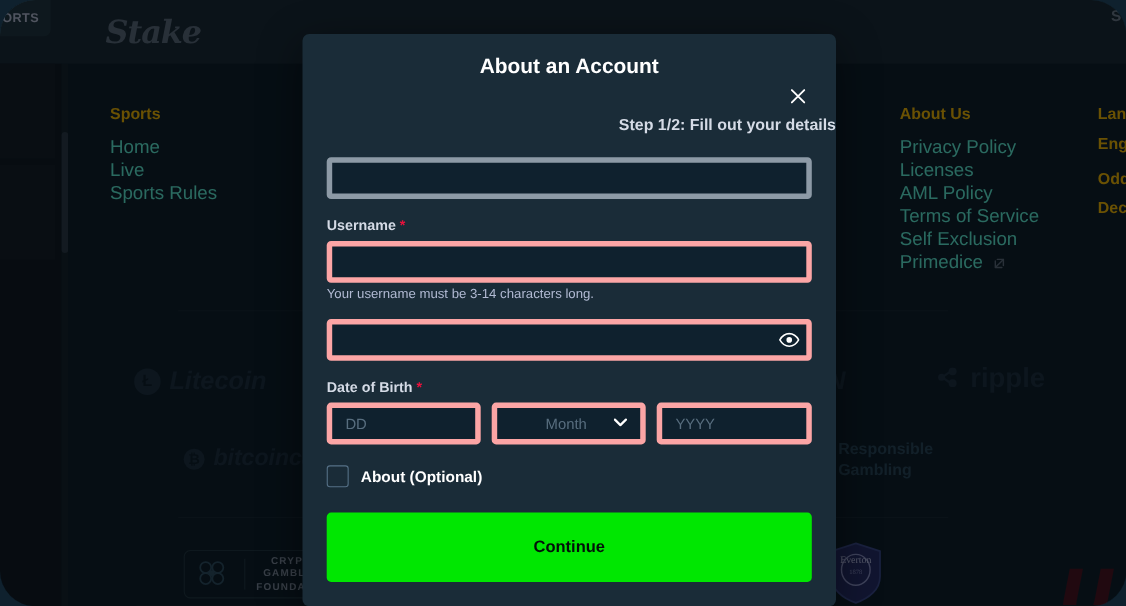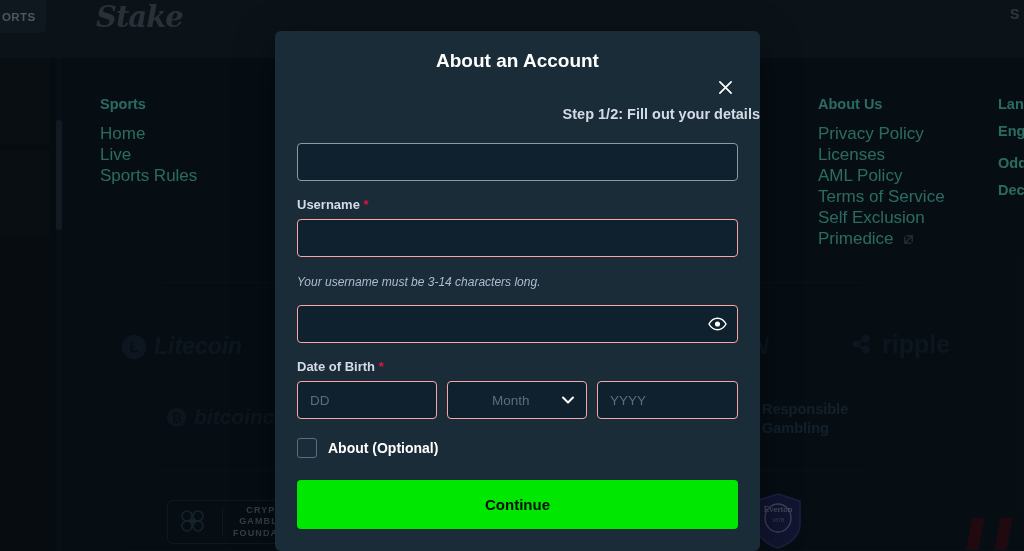--- a/index.html
+++ b/index.html
@@ -2,38 +2,38 @@
 <html><head>
 <meta charset="utf-8">
 <style>
   * { box-sizing: border-box; margin: 0; padding: 0; }
   html, body {
     width: 1024px; height: 551px;
     overflow: hidden;
     background: #0f212e;
     font-family: "Liberation Sans", sans-serif;
   }
-  #page { position: relative; width: 1024px; height: 551px; background: #0f212e; overflow: hidden; }
+  #page { position: relative; width: 1024px; height: 551px; background: #0f212e; overflow: hidden; border-radius: 32px; }
 
   
   #bg { position: absolute; inset: 0; }
 
   .bg-topbar {
     position: absolute; top: 0; left: 0; width: 1024px; height: 58px;
     background: #1a2c38;
   }
   .bg-tab {
     position: absolute; top: 0; left: 0; width: 46px; height: 33px;
     background: #213743; border-radius: 0 0 6px 0;
     display: flex; align-items: center; justify-content: flex-start;
     padding-left: 2px;
     color: #b1bad3; font-size: 11.5px; font-weight: 700; letter-spacing: .4px;
   }
   .bg-logo {
-    position: absolute; top: 0; left: 96px;
+    position: absolute; top: 12px; left: 96px;
     font-family: "DejaVu Serif", serif;
     font-style: italic; font-weight: 700; font-size: 29px;
     color: #5a6a7d; letter-spacing: -1px;
   }
   .bg-topright {
     position: absolute; top: 6px; left: 1010px;
     color: #6c7b8c; font-size: 14px; font-weight: 700;
   }
 
   .bg-sidebar {
@@ -49,21 +49,21 @@
   }
   .bg-scrollthumb {
     position: absolute; top: 120px; left: 56px; width: 6px; height: 110px;
     background: #2a3b49; border-radius: 3px;
   }
 
   .bg-content { position: absolute; top: 58px; left: 62px; right: 0; bottom: 0; background: #0f212e; }
 
   .foot-col { position: absolute; }
   .foot-title {
-    color: #5eead4; font-size: 14.5px; font-weight: 700; margin-bottom: 11px;
+    color: #eab308; font-size: 14.5px; font-weight: 700; margin-bottom: 11px;
   }
   .foot-link {
     color: #5eead4; font-size: 17px; line-height: 21px; display: block;
     white-space: nowrap;
   }
   .ext-ico { display: inline-block; margin-left: 5px; vertical-align: -1px; }
 
   .foot-divider {
     position: absolute; left: 100px; width: 700px; height: 1px;
     background: #182936;
@@ -134,28 +134,28 @@
     margin-top: 34px;
   }
   .modal-body { padding: 0 22px; margin-top: 21px; }
 
   .field-label {
     color: #d5dbe6; font-size: 13px; font-weight: 700; margin-bottom: 7px;
   }
   .req { color: #e9113c; font-size: 13px; }
   .input-box {
     width: 100%; height: 38px;
-    background: #0f212e; border: 1px solid #fca5a5; border-radius: 4px;
+    background: #0f212e; border: 5px solid #fca5a5; border-radius: 4px;
     display: flex; align-items: center; padding: 0 12px;
     color: #ffffff; font-size: 13.5px;
   }
   .input-box.focused { border-color: #8d9aa6; }
   .input-box .ph { color: #586e7f; font-size: 13.5px; }
   .helper {
-    color: #b1bad3; font-size: 12px; margin-top: 18px; font-style: italic;
+    color: #b1bad3; font-size: 12px; margin-top: 3px;
   }
   .field { margin-top: 16px; }
   .field:first-child { margin-top: 0; }
 
   .pw-wrap { position: relative; }
   .eye {
     position: absolute; right: 11px; top: 50%; transform: translateY(-50%);
     width: 20px; height: 20px; display: flex; align-items: center; justify-content: center;
     cursor: pointer;
   }
@@ -169,21 +169,21 @@
   .code-row {
     display: flex; align-items: center; gap: 11px; margin-top: 19px;
   }
   .checkbox {
     width: 20px; height: 20px; border: 1px solid #557086; border-radius: 3px;
     background: transparent; cursor: pointer; flex: 0 0 auto;
   }
   .code-label { color: #ffffff; font-size: 14px; font-weight: 700; cursor: pointer; }
 
   .continue-btn {
-    position: absolute; left: 22px; right: 22px; bottom: 22px; height: 49px;
+    position: absolute; left: 22px; right: 22px; bottom: 22px; height: 63px;
     background: #00e701; border: none; border-radius: 4px;
     color: #03100a; font-size: 15px; font-weight: 700;
     font-family: "Liberation Sans", sans-serif;
     display: flex; align-items: center; justify-content: center; cursor: pointer;
   }
 </style>
 </head>
 <body>
 
 <div id="page">

